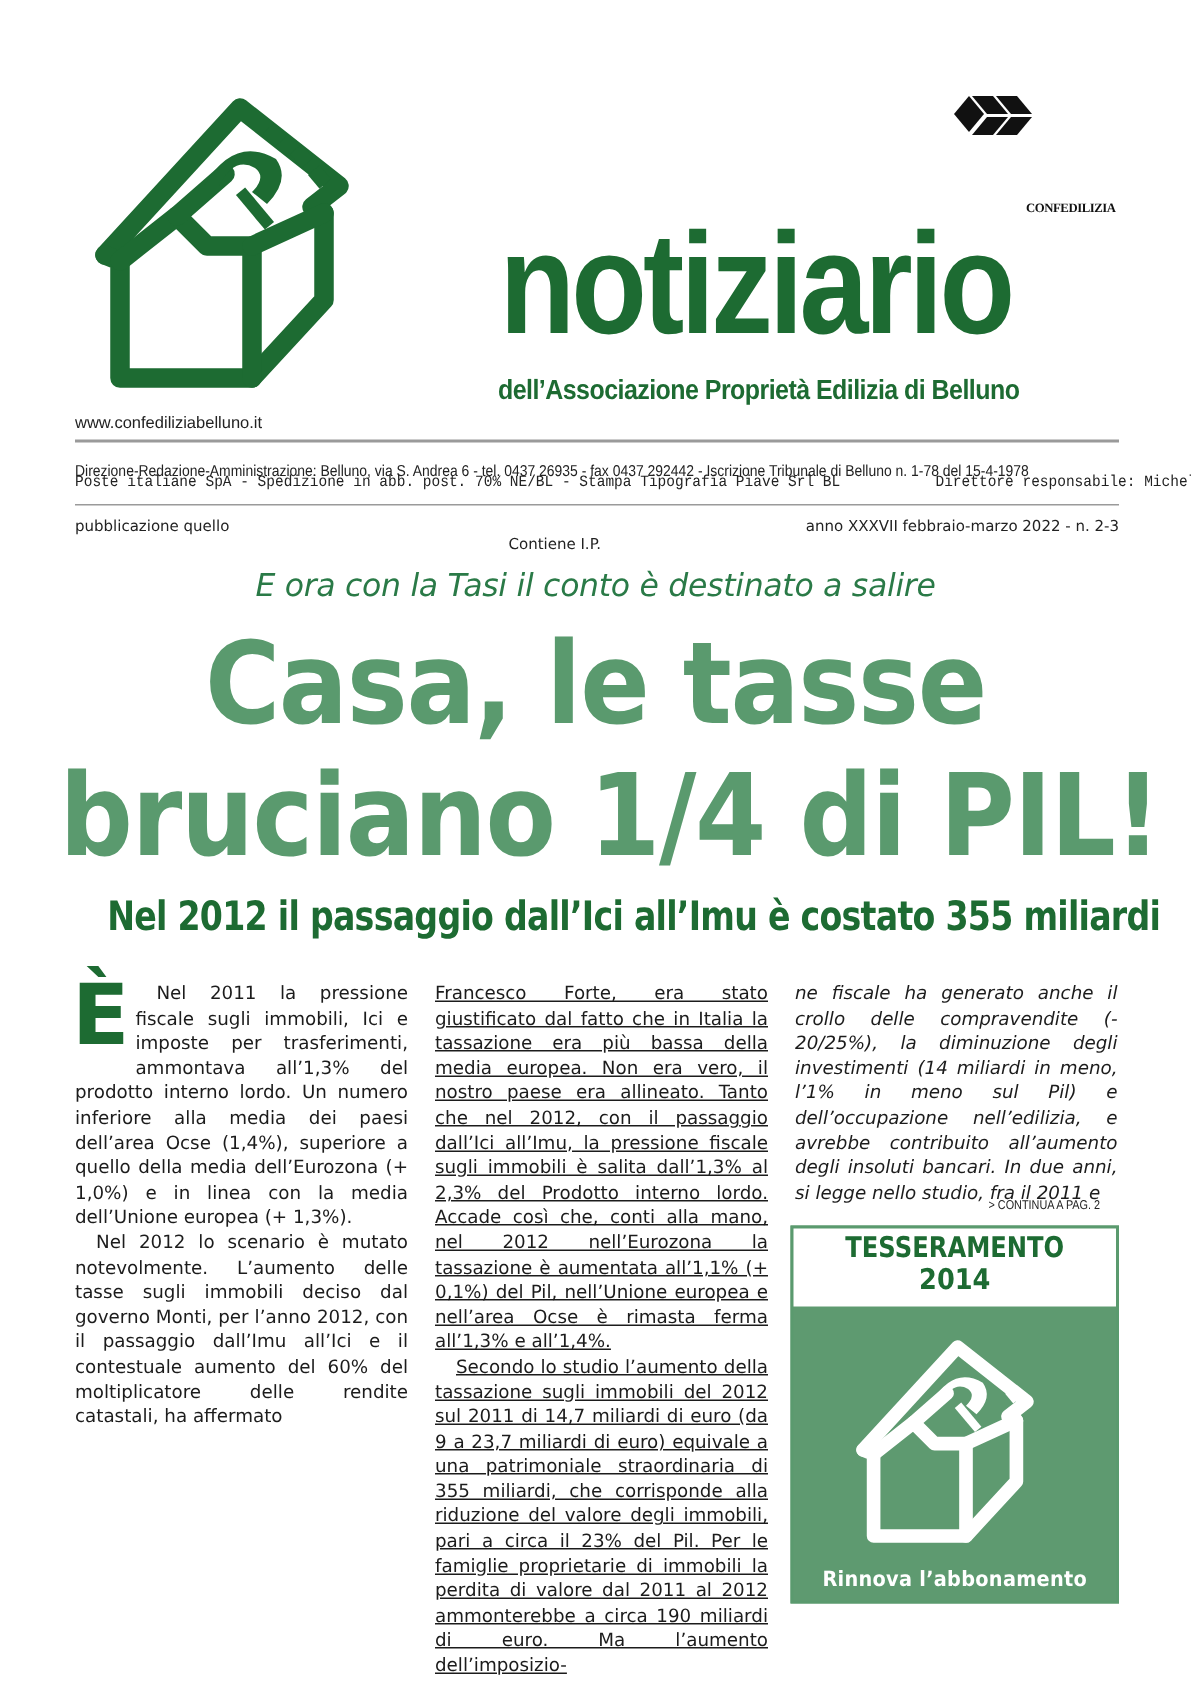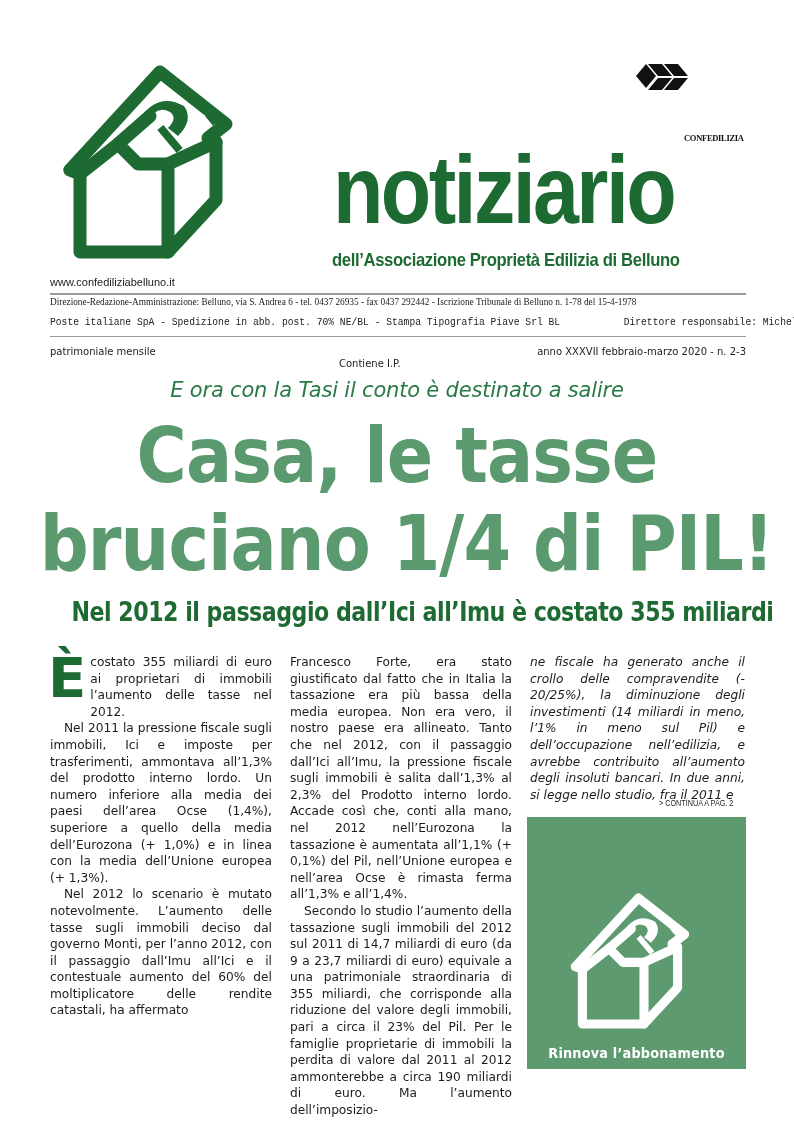--- a/index.html
+++ b/index.html
@@ -24,21 +24,21 @@
     .pubbar span { position: absolute; white-space: nowrap; }
 
     .kicker { position: absolute; left: 0; width: 794px; top: 378px; text-align: center; font-family: "DejaVu Sans", sans-serif; font-style: oblique; font-size: 21px; color: #2a7a47; letter-spacing: -0.2px; }
     .headline { position: absolute; left: 0; width: 794px; text-align: center; font-family: "DejaVu Sans", sans-serif; font-weight: bold; color: #5a9a6e; font-size: 76px; letter-spacing: -1px; line-height: 84px; transform: scaleX(0.9); transform-origin: center top; white-space: nowrap; }
     .subhead { position: absolute; left: 0; width: 794px; top: 596px; text-align: center; font-family: "DejaVu Sans", sans-serif; font-weight: bold; color: #1d6b32; font-size: 27px; letter-spacing: -0.6px; transform: scaleX(0.82); transform-origin: center top; white-space: nowrap; }
 
     .col { position: absolute; top: 654px; font-family: "DejaVu Sans", sans-serif; font-size: 12.2px; line-height: 16.6px; color: #1c1c1c; text-align: justify; }
     .col p { text-indent: 14px; }
     .col p.noindent { text-indent: 0; }
     .col1 { left: 50px; width: 222px; }
-    .col2 { left: 290px; width: 222px; }
+    .col2 { left: 290px; width: 222px; text-decoration: underline; }
     .col3 { left: 530px; width: 215px; font-style: italic; }
     .dropcap { float: left; font-family: "DejaVu Sans", sans-serif; font-weight: bold; font-size: 56px; line-height: 44px; color: #1d6b32; margin: 2px 4px 0 -2px; height: 48px; }
 
     .continua { position: absolute; left: 659px; top: 798px; font-family: "Liberation Sans", sans-serif; font-size: 8.5px; color: #222; transform: scaleX(0.85); transform-origin: left top; white-space: nowrap; }
 
     .box { position: absolute; left: 527px; top: 817px; width: 219px; height: 252px; border: 2px solid #5a9a6e; background: #5e9a70; }
     .box-top { position: absolute; left: 0; top: 0; width: 100%; height: 52px; background: #fff; text-align: center; }
     .box-title { display: block; font-family: "DejaVu Sans", sans-serif; font-weight: bold; font-size: 19px; line-height: 21px; color: #1d6b32; padding-top: 3px; transform: scaleX(0.85); }
     .box-year { display: block; font-family: "DejaVu Sans", sans-serif; font-weight: bold; font-size: 19px; line-height: 21px; color: #1d6b32; transform: scaleX(0.9); }
     .box-logo { position: absolute; left: 38px; top: 72px; width: 140px; height: 140px; }
@@ -73,60 +73,63 @@
     <polygon points="30,4 44,4 54,16 40,16"></polygon>
     <polygon points="40,18 54,18 44,30 30,30"></polygon>
   </g>
 </svg>
 <div class="confedilizia-text">CONFEDILIZIA</div>
 
 <div class="masthead-title">notiziario</div>
 <div class="masthead-sub">dell’Associazione Proprietà Edilizia di Belluno</div>
 
 <div class="rule" style="top:293px;"></div>
-<div class="imprint" style="top:296px;font-family:Liberation Serif, serif;">
+<div class="imprint" style="top:308px;">
   <span style="transform:scaleX(0.885);">Direzione-Redazione-Amministrazione: Belluno, via S. Andrea 6 - tel. 0437 26935 - fax 0437 292442 - Iscrizione Tribunale di Belluno n. 1-78 del 15-4-1978</span>
 </div>
 <div class="imprint" style="top:316px;font-family:Liberation Mono, monospace;">
   <span>Poste italiane SpA - Spedizione in abb. post. 70% NE/BL - Stampa Tipografia Piave Srl BL</span>
   <span class="right">Direttore responsabile: Michele Vigne</span>
 </div>
 <div class="rule" style="top:336px; height:1px;"></div>
 
 <div class="pubbar">
-  <span style="left:0; top:0;">patrimoniale mensile</span>
+  <span style="left:0; top:0;">pubblicazione quello</span>
   <span style="left:289px; top:12px;">Contiene I.P.</span>
-  <span style="right:0; top:0;">anno XXXVII febbraio-marzo 2020 - n. 2-3</span>
+  <span style="right:0; top:0;">anno XXXVII febbraio-marzo 2022 - n. 2-3</span>
 </div>
 
 <div class="kicker">E ora con la Tasi il conto è destinato a salire</div>
 <div class="headline" style="top:414px;">Casa, le tasse</div>
 <div class="headline" style="top:502px;">bruciano 1/4 di PIL!</div>
 <div class="subhead">Nel 2012 il passaggio dall’Ici all’Imu è costato 355 miliardi</div>
 
 <div class="col col1">
   <p class="noindent">
     <span class="dropcap">È</span>
-    <span>costato 355 miliardi di euro ai proprietari di immobili l’aumento delle tasse nel 2012.</span>
   </p>
   <p>Nel 2011 la pressione fiscale sugli immobili, Ici e imposte per trasferimenti, ammontava all’1,3% del prodotto interno lordo. Un numero inferiore alla media dei paesi dell’area Ocse (1,4%), superiore a quello della media dell’Eurozona (+ 1,0%) e in linea con la media dell’Unione europea (+ 1,3%).</p>
   <p>Nel 2012 lo scenario è mutato notevolmente. L’aumento delle tasse sugli immobili deciso dal governo Monti, per l’anno 2012, con il passaggio dall’Imu all’Ici e il contestuale aumento del 60% del moltiplicatore delle rendite catastali, ha affermato</p>
 </div>
 
 <div class="col col2">
   <p class="noindent">Francesco Forte, era stato giustificato dal fatto che in Italia la tassazione era più bassa della media europea. Non era vero, il nostro paese era allineato. Tanto che nel 2012, con il passaggio dall’Ici all’Imu, la pressione fiscale sugli immobili è salita dall’1,3% al 2,3% del Prodotto interno lordo. Accade così che, conti alla mano, nel 2012 nell’Eurozona la tassazione è aumentata all’1,1% (+ 0,1%) del Pil, nell’Unione europea e nell’area Ocse è rimasta ferma all’1,3% e all’1,4%.</p>
   <p>Secondo lo studio l’aumento della tassazione sugli immobili del 2012 sul 2011 di 14,7 miliardi di euro (da 9 a 23,7 miliardi di euro) equivale a una patrimoniale straordinaria di 355 miliardi, che corrisponde alla riduzione del valore degli immobili, pari a circa il 23% del Pil. Per le famiglie proprietarie di immobili la perdita di valore dal 2011 al 2012 ammonterebbe a circa 190 miliardi di euro. Ma l’aumento dell’imposizio-</p>
 </div>
 
 <div class="col col3">
   <p class="noindent">ne fiscale ha generato anche il crollo delle compravendite (- 20/25%), la diminuzione degli investimenti (14 miliardi in meno, l’1% in meno sul Pil) e dell’occupazione nell’edilizia, e avrebbe contribuito all’aumento degli insoluti bancari. In due anni, si legge nello studio, fra il 2011 e</p>
 </div>
 <div class="continua">&gt; CONTINUA A PAG. 2</div>
 
 <div class="box">
+  <div class="box-top">
+    <span class="box-title">TESSERAMENTO</span>
+    <span class="box-year">2014</span>
+  </div>
   <svg class="box-logo" viewBox="0 0 200 200">
     <g fill="none" stroke="#ffffff" stroke-width="13" stroke-linejoin="round" stroke-linecap="round">
       <path d="M12 108 L102 10 L168 62 L150 76"></path>
       <path d="M12 108 L22 112 L22 190 L110 190 L158 138 L158 80"></path>
       <path d="M22 112 L60 82 L80 102 L110 102 L110 190"></path>
       <path d="M110 102 L158 80"></path>
       <path d="M60 82 L92 54"></path>
     </g>
     <g fill="#ffffff">
       <path d="M78 62 q20 -34 48 -18 q10 14 -6 30 l-10 -8 q10 -10 2 -16 q-14 -8 -24 12 z"></path>

